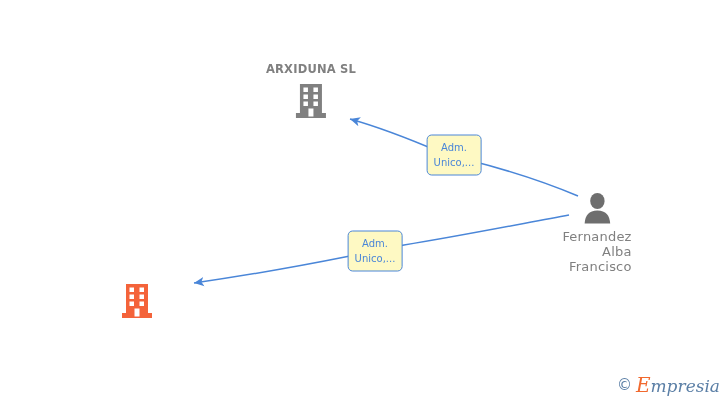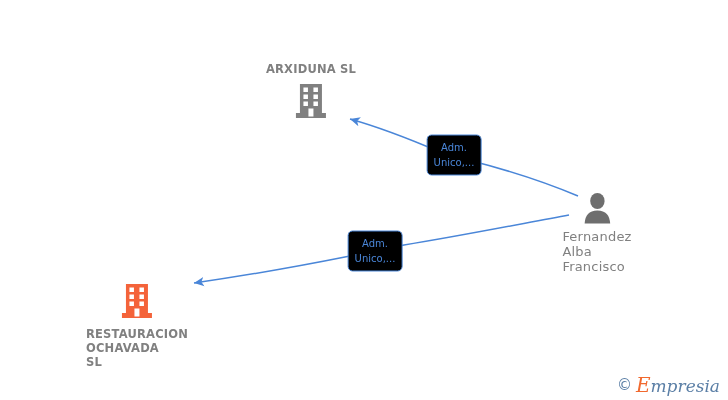--- a/index.html
+++ b/index.html
@@ -35,21 +35,21 @@
     transform: translateX(-50%);
   }
 
   .node-icon {
     display: block;
     line-height: 0;
   }
 
   .node-label {
     margin-top: 5px;
-    text-align: left;
+    text-align: right;
     color: #808080;
     font-size: 11.5px;
     line-height: 14px;
     letter-spacing: 0.35px;
     white-space: pre-line;
   }
 
   .node-label.above {
     margin-top: 0;
     margin-bottom: 6px;
@@ -66,21 +66,21 @@
     font-size: 13px;
     line-height: 15px;
   }
 
   
   .edge-label {
     position: absolute;
     box-sizing: border-box;
     border: 1.3px solid #4a86d8;
     border-radius: 5px;
-    background: #000000;
+    background: #fef9c3;
     color: #4a86d8;
     font-size: 10px;
     line-height: 15px;
     text-align: center;
     padding: 4px 6px 5px 6px;
     white-space: pre-line;
     transform: translate(-50%, -50%);
   }
 
   
@@ -174,23 +174,20 @@
           <rect x="9.5" y="5.5" width="4.5" height="4.5"></rect>
           <rect x="19.5" y="5.5" width="4.5" height="4.5"></rect>
           <rect x="9.5" y="12.5" width="4.5" height="4.5"></rect>
           <rect x="19.5" y="12.5" width="4.5" height="4.5"></rect>
           <rect x="9.5" y="19.5" width="4.5" height="4.5"></rect>
           <rect x="19.5" y="19.5" width="4.5" height="4.5"></rect>
           <rect x="14.5" y="26.5" width="5" height="8"></rect>
         </g>
       </svg>
     </span>
-    <div class="node-label company-org">RESTAURACION
-OCHAVADA
-SL</div>
   </div>
 
   <div class="edge-label" style="left:454px; top:155px;">Adm.
 Unico,...</div>
 
   <div class="edge-label" style="left:375px; top:251px;">Adm.
 Unico,...</div>
 
   <div id="watermark">
     <span class="wm-c">©</span>

